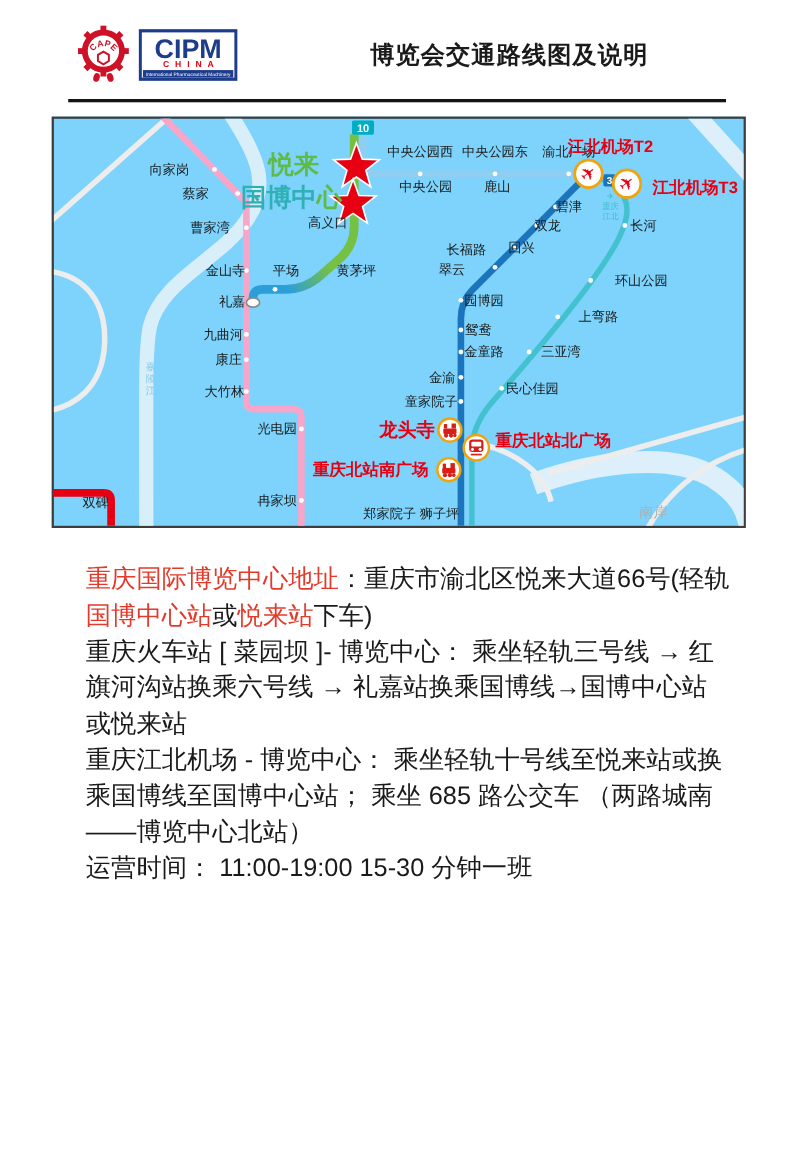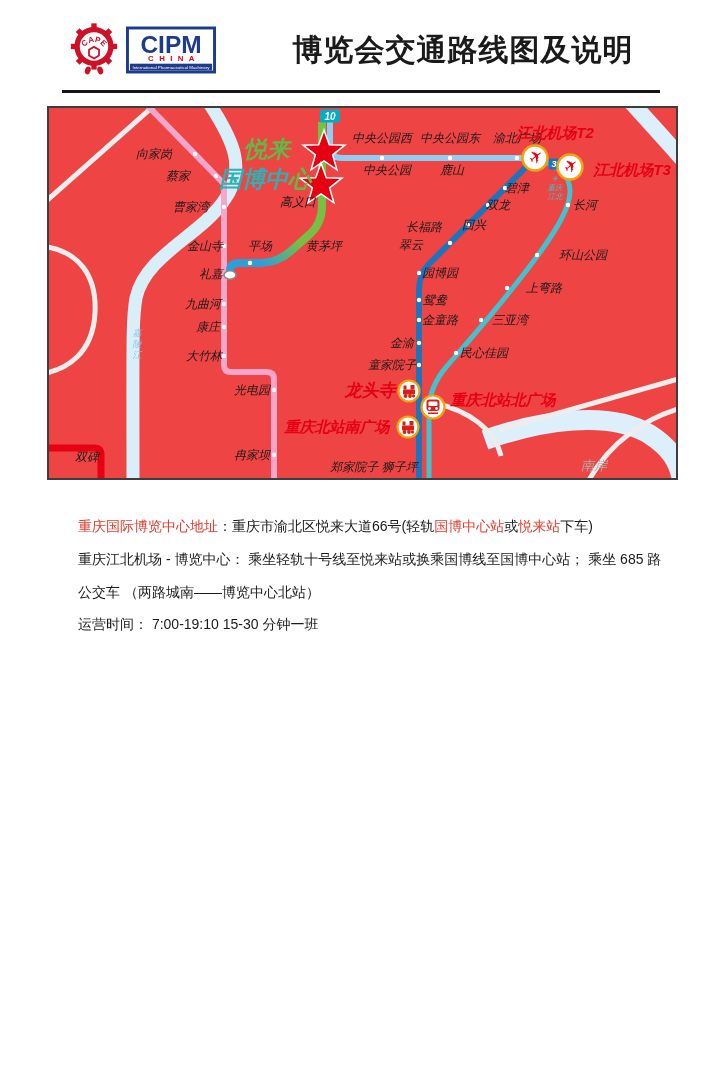--- a/index.html
+++ b/index.html
@@ -1,23 +1,23 @@
 <!DOCTYPE html>
 <html><head>
 <meta charset="utf-8">
 <style>
   html,body{margin:0;padding:0;background:#ffffff;}
   body{width:720px;height:1066px;font-family:"Liberation Sans",sans-serif;color:#1a1a1a;overflow:hidden;}
   .header{display:flex;align-items:center;height:84px;padding:16px 56px 0 70px;box-sizing:border-box;}
   .logos{display:flex;align-items:center;gap:8px;}
-  .page-title{flex:1;text-align:center;font-size:30px;font-weight:bold;letter-spacing:1px;padding-left:46px;white-space:nowrap;}
+  .page-title{flex:1;text-align:center;font-size:22px;font-weight:bold;letter-spacing:1px;padding-left:46px;white-space:nowrap;}
   .divider{height:3px;background:#141414;margin:6px 60px 0 62px;}
-  .map-frame{margin:13px 0 0 47px;width:627px;height:370px;border:2px solid #3d3d3d;position:relative;background:#ef4444;font-style:italic;}
+  .map-frame{margin:13px 0 0 47px;width:627px;height:370px;border:2px solid #3d3d3d;position:relative;background:#7dd3fc;}
   .map-frame svg{display:block;}
-  .instructions{margin:30px 56px 0 78px;font-size:14px;line-height:32.8px;font-weight:500;}
+  .instructions{margin:30px 56px 0 78px;font-size:23px;line-height:32.8px;font-weight:500;}
   .instructions p{margin:0;}
   .red{color:#e23a2b;}
   svg text{font-family:"Liberation Sans",sans-serif;}
 </style>
 </head>
 <body>
 
 <div class="header">
   <div class="logos">
 
@@ -203,15 +203,16 @@
         <text x="454" y="297" text-anchor="middle" font-size="15" fill="#E60012" font-weight="bold">重庆北站北广场</text>
         <text x="288" y="324" text-anchor="middle" font-size="15" fill="#E60012" font-weight="bold">重庆北站南广场</text>
         <text x="88" y="228" text-anchor="middle" font-size="9" fill="#85C9E6"><tspan>嘉</tspan><tspan x="88" dy="11">陵</tspan><tspan x="88" dy="11">江</tspan></text>
         <text x="506" y="73" text-anchor="middle" font-size="7.5" fill="#3FBFC9"><tspan>✈</tspan><tspan x="506" dy="9">重庆</tspan><tspan x="506" dy="9">江北</tspan></text>
       </g>
   </svg>
 </div>
 
 <div class="instructions" id="instructions">
     <p><span class="red">重庆国际博览中心地址</span><span>：重庆市渝北区悦来大道66号(轻轨</span><span class="red">国博中心站</span><span>或</span><span class="red">悦来站</span><span>下车)</span></p>
+    <p><span>重庆火车站 [ 菜园坝 ]- 博览中心：  乘坐轻轨三号线 → 红旗河沟站换乘六号线 → 礼嘉站换乘国博线→国博中心站或悦来站</span></p>
     <p><span>重庆江北机场 - 博览中心：  乘坐轻轨十号线至悦来站或换乘国博线至国博中心站；  乘坐 685 路公交车  （两路城南——博览中心北站）</span></p>
-    <p><span>运营时间：  7:00-19:10   15-30 分钟一班</span></p>
+    <p><span>运营时间：  11:00-19:00   15-30 分钟一班</span></p>
   </div>
 
 </body></html>

